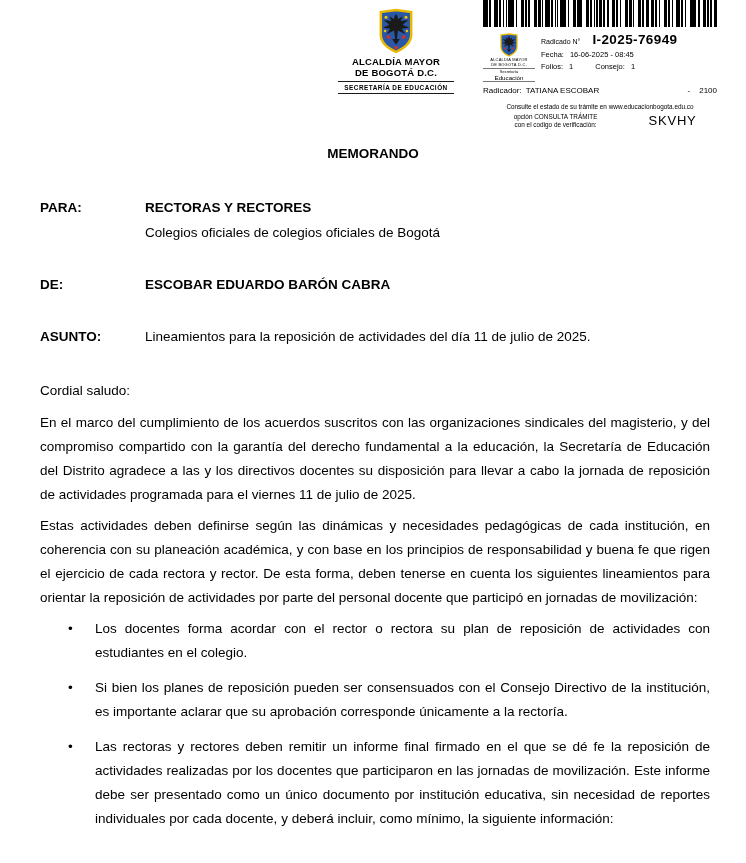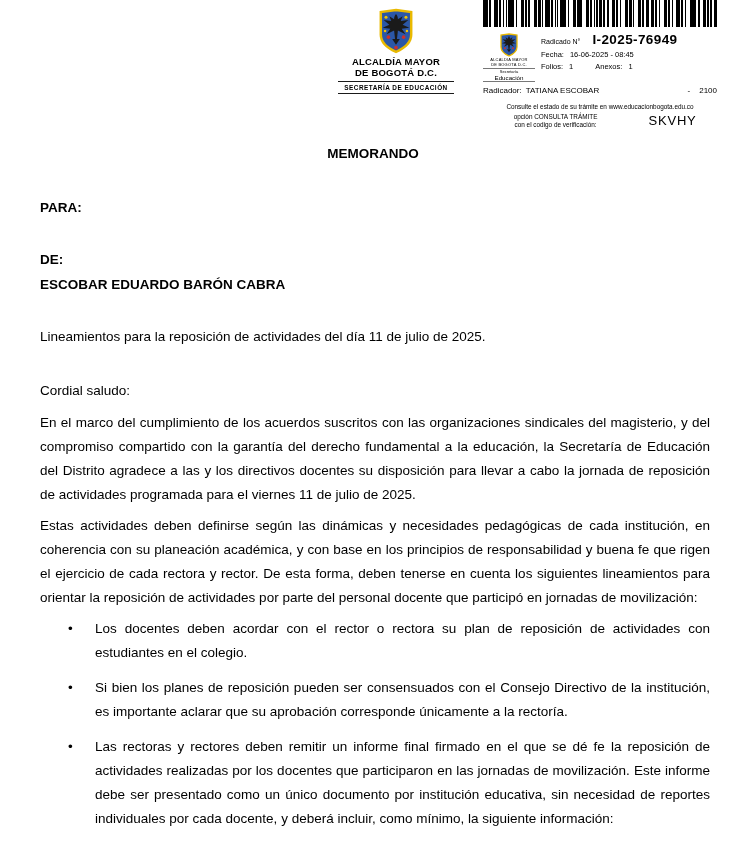--- a/index.html
+++ b/index.html
@@ -51,21 +51,21 @@
   .rad-right { margin-left:auto; display:flex; gap:9px; }
   .consulta { margin-top:8px; font-size:6.4px; line-height:8.5px; }
   .consulta-line1 { text-align:center; }
   .consulta-row { display:flex; margin-top:1px; }
   .consulta-left { width:62%; text-align:center; }
   .verif-code { flex:1; font-size:13px; letter-spacing:0.8px; text-align:center; align-self:center; }
 
   
   .doc-title { text-align:center; font-size:13.5px; font-weight:bold; padding-top:6px; }
   .content { margin:34px 36px 0 40px; font-size:13.5px; line-height:24px; }
-  .field-row { display:flex; line-height:25px; margin-bottom:27px;flex-direction:column; }
+  .field-row { display:flex; line-height:25px; margin-bottom:27px; }
   .field-row.asunto { margin-top:8px; margin-bottom:0; }
   .field-label { width:105px; flex-shrink:0; font-weight:bold; }
   .fv-bold { font-weight:bold; }
   .greeting { margin-top:30px; margin-bottom:8px; }
   .body-par { margin:0 0 7px; text-align:justify; }
   .bullets { list-style:none; margin-top:2px; }
   .bullets li { position:relative; margin-left:55px; margin-bottom:11px; text-align:justify; }
   .bullets li::before { content:"\2022"; position:absolute; left:-27px; top:0; }
 </style>
 </head>
@@ -116,21 +116,21 @@
             <span class="rad-num-label">Radicado N°</span>
             <span class="rad-num">I-2025-76949</span>
           </div>
           <div class="rad-small-line">
             <span class="lbl">Fecha:</span>
             <span>16-06-2025 - 08:45</span>
           </div>
           <div class="rad-small-line">
             <span class="lbl">Folios:</span>
             <span>1</span>
-            <span class="lbl gap">Anexos:</span>
+            <span class="lbl gap">Consejo:</span>
             <span>1</span>
           </div>
         </div>
       </div>
 
       <div class="rad-wide-line">
         <span class="lbl">Radicador:</span>
         <span>TATIANA ESCOBAR</span>
         <span class="rad-right">
           <span>-</span>
@@ -150,38 +150,43 @@
       </div>
     </div>
   </div>
 
   <h1 class="doc-title">MEMORANDO</h1>
 
   <div class="content">
 
     <div class="field-row">
       <div class="field-label">PARA:</div>
+      <div class="field-value">
+        <div class="fv-bold">RECTORAS Y RECTORES</div>
+        <div>Colegios oficiales de colegios oficiales de Bogotá</div>
+      </div>
     </div>
 
     <div class="field-row">
       <div class="field-label">DE:</div>
       <div class="field-value">
         <div class="fv-bold">ESCOBAR EDUARDO BARÓN CABRA</div>
       </div>
     </div>
 
     <div class="field-row asunto">
+      <div class="field-label">ASUNTO:</div>
       <div class="field-value">Lineamientos para la reposición de actividades del día 11 de julio de 2025.</div>
     </div>
 
     <div class="greeting">Cordial saludo:</div>
 
     <p class="body-par">En el marco del cumplimiento de los acuerdos suscritos con las organizaciones sindicales del magisterio, y del compromiso compartido con la garantía del derecho fundamental a la educación, la Secretaría de Educación del Distrito agradece a las y los directivos docentes su disposición para llevar a cabo la jornada de reposición de actividades programada para el viernes 11 de julio de 2025.</p>
     <p class="body-par">Estas actividades deben definirse según las dinámicas y necesidades pedagógicas de cada institución, en coherencia con su planeación académica, y con base en los principios de responsabilidad y buena fe que rigen el ejercicio de cada rectora y rector. De esta forma, deben tenerse en cuenta los siguientes lineamientos para orientar la reposición de actividades por parte del personal docente que participó en jornadas de movilización:</p>
 
     <ul class="bullets">
-      <li>Los docentes deben acordar con el rector o rectora su plan de reposición de actividades con estudiantes en el colegio.</li>
+      <li>Los docentes forma acordar con el rector o rectora su plan de reposición de actividades con estudiantes en el colegio.</li>
       <li>Si bien los planes de reposición pueden ser consensuados con el Consejo Directivo de la institución, es importante aclarar que su aprobación corresponde únicamente a la rectoría.</li>
       <li>Las rectoras y rectores deben remitir un informe final firmado en el que se dé fe la reposición de actividades realizadas por los docentes que participaron en las jornadas de movilización. Este informe debe ser presentado como un único documento por institución educativa, sin necesidad de reportes individuales por cada docente, y deberá incluir, como mínimo, la siguiente información:</li>
     </ul>
 
   </div>
 </div>
 
 </body></html>

